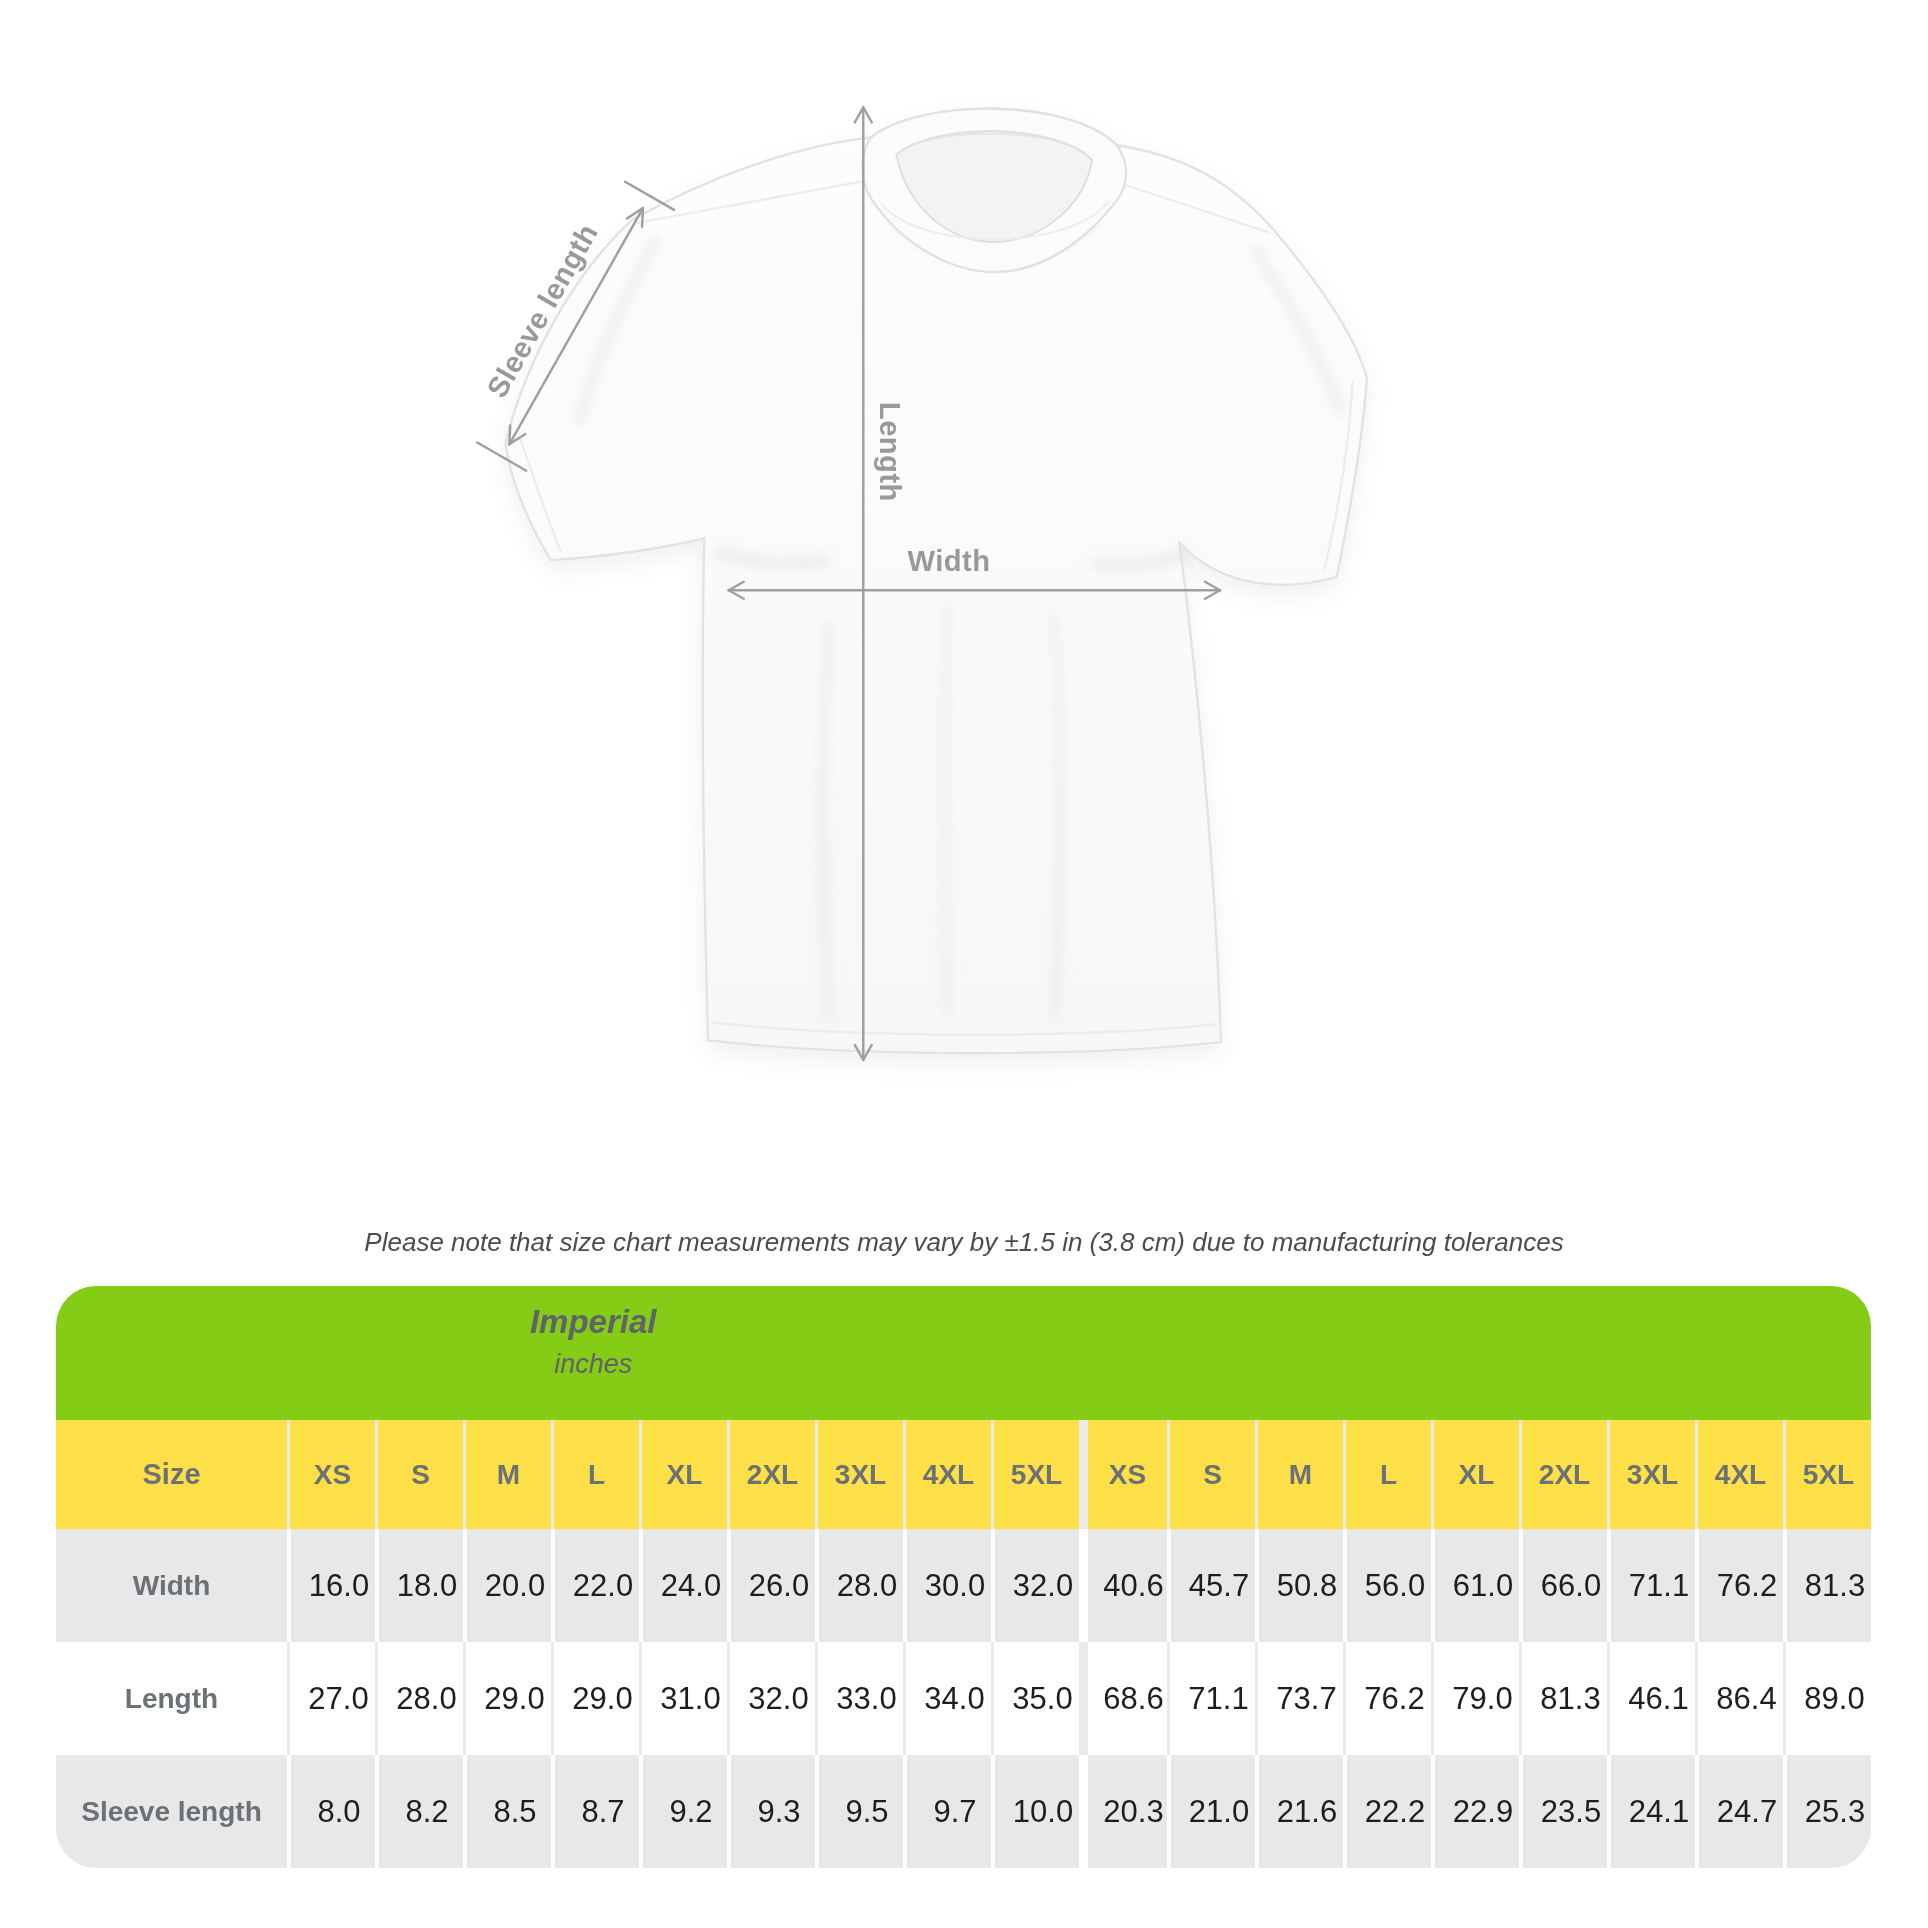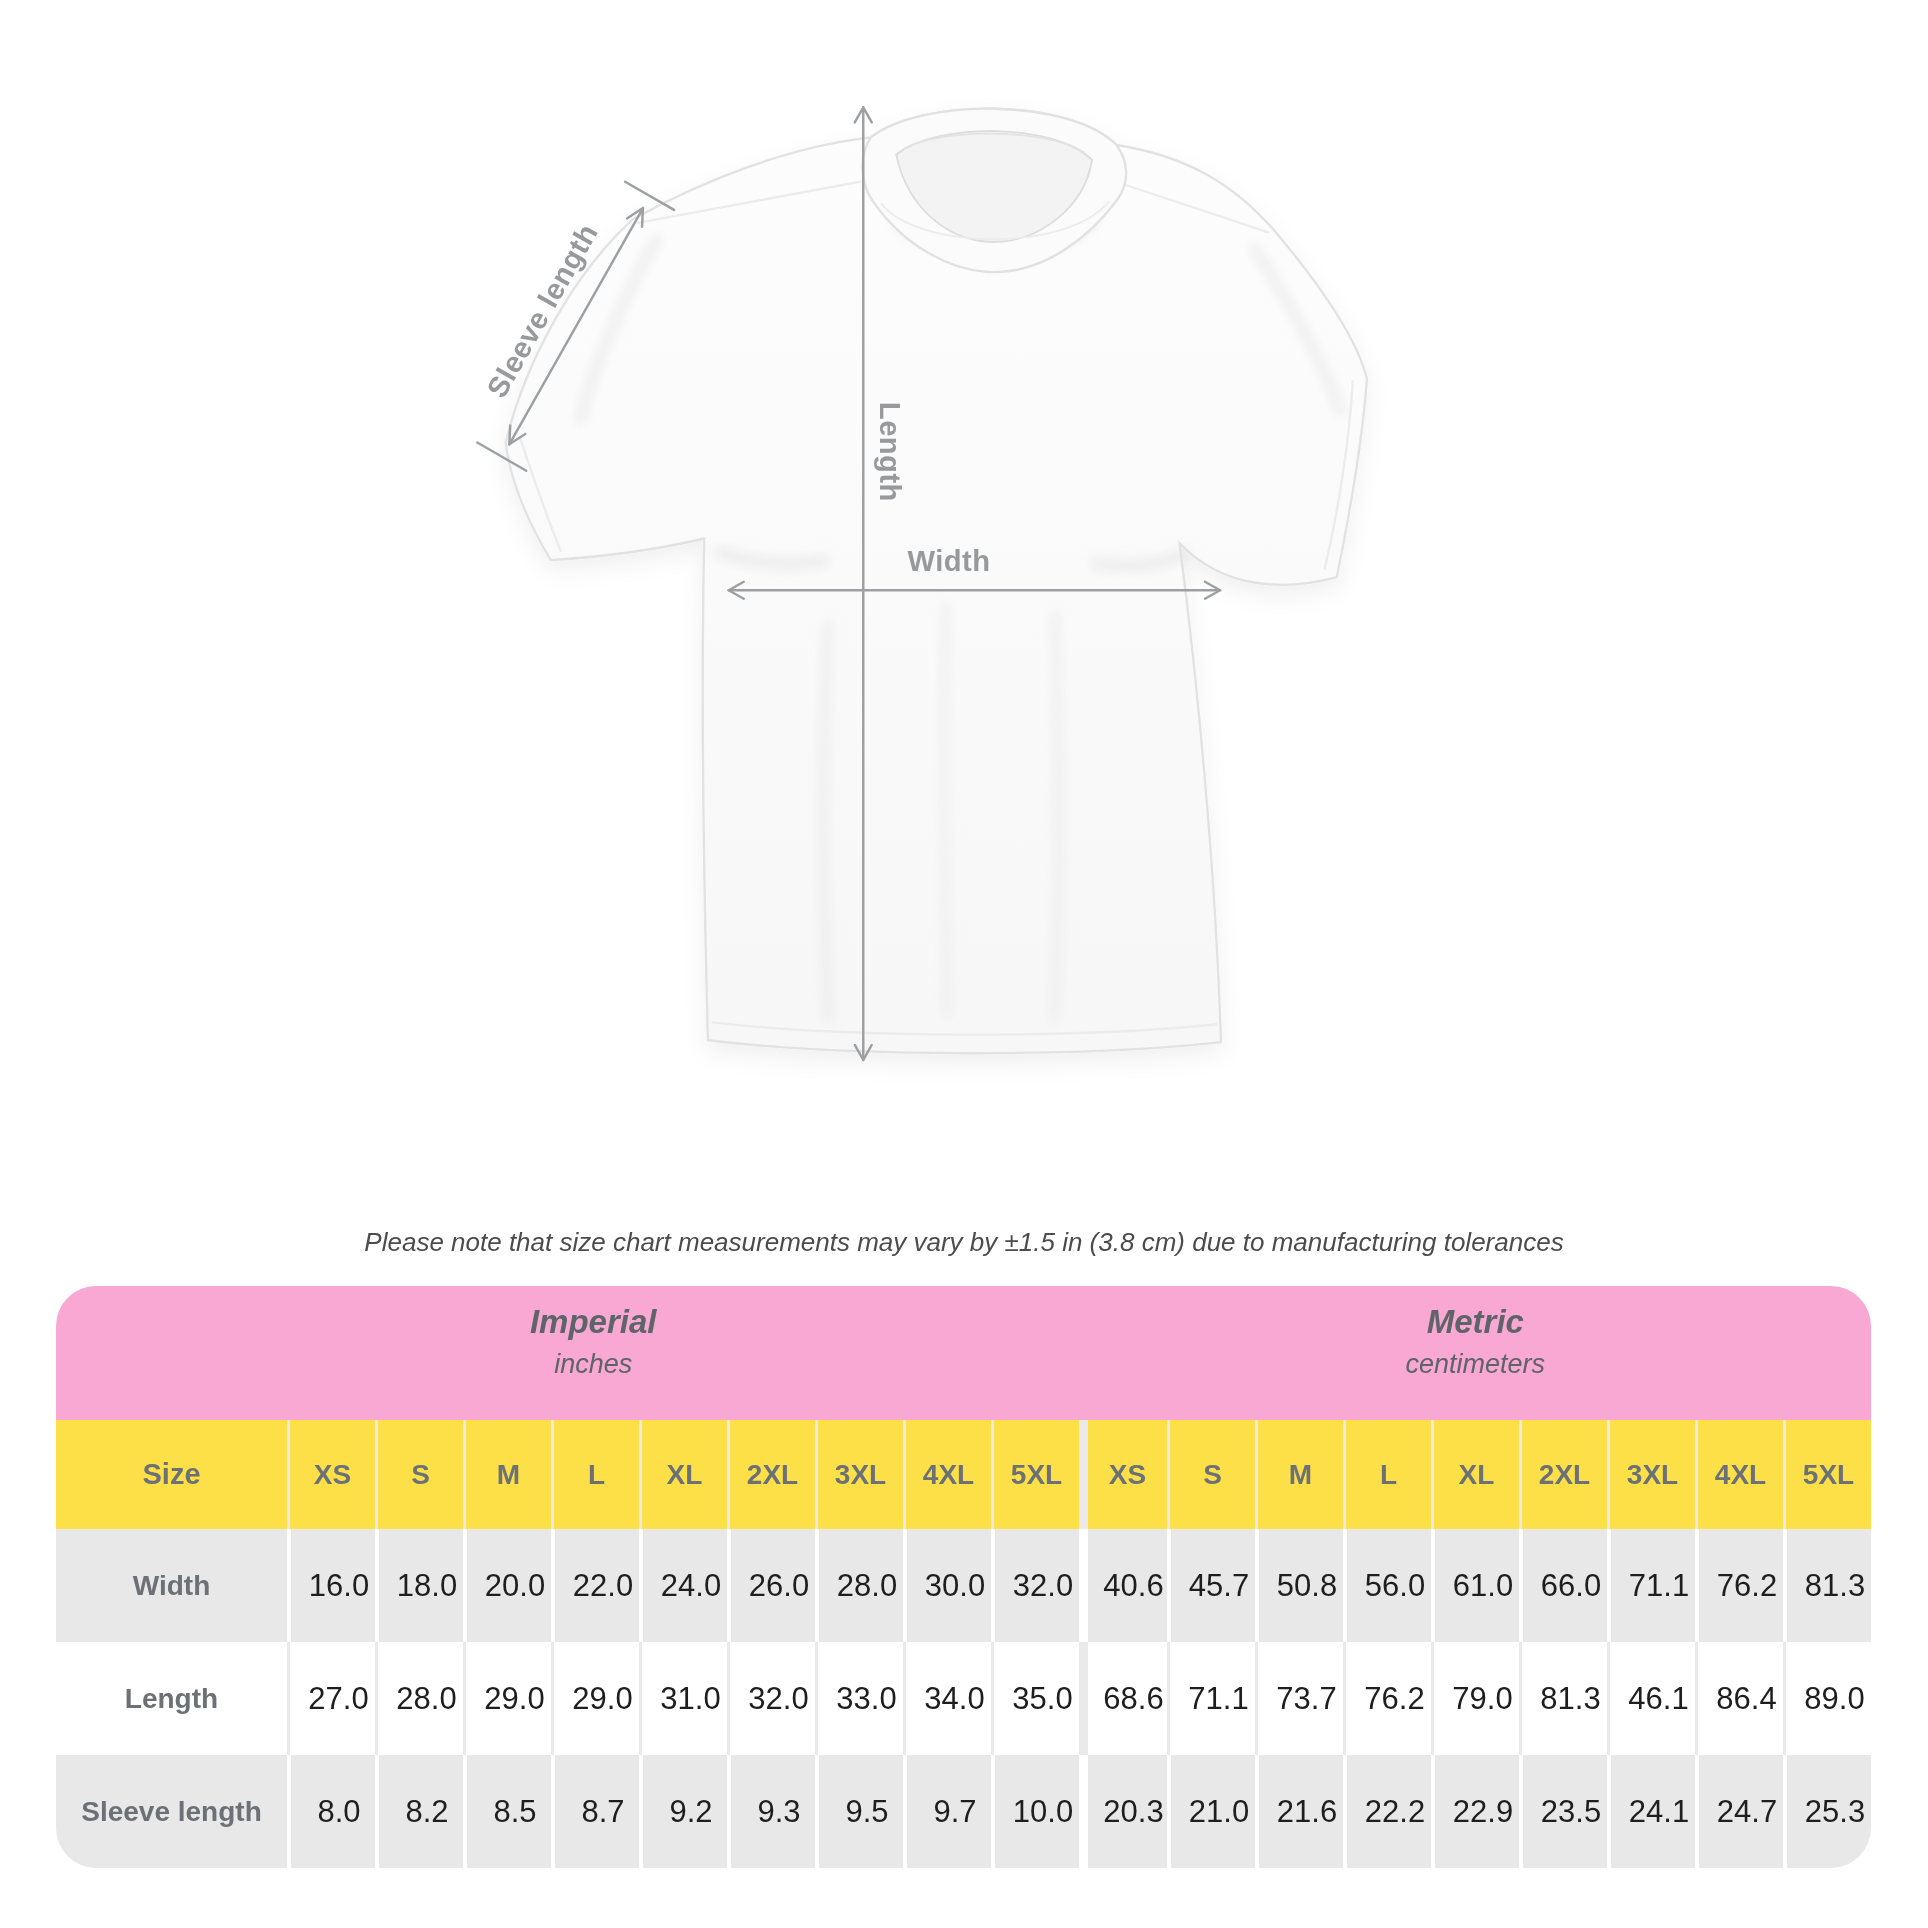--- a/index.html
+++ b/index.html
@@ -21,21 +21,21 @@
   }
   .subtitle{
     position:absolute;left:0;top:1227px;width:100%;text-align:center;
     font-size:26px;font-style:italic;color:#4c4c4c;
   }
   
   .chart{
     position:absolute;left:56px;top:1286px;width:1815px;height:582px;
     border-radius:40px;overflow:hidden;
   }
-  .row-band{position:relative;height:134px;background:#f9a8d4;}
+  .row-band{position:relative;height:134px;background:#84cc16;}
   .band-group{
     position:absolute;top:0;height:100%;transform:translateX(-50%);
     display:flex;flex-direction:column;align-items:center;justify-content:center;
     gap:7.5px;padding-bottom:22.6px;box-sizing:border-box;color:#5e6468;
   }
   .band-imperial{left:29.6%;}
   .band-metric{left:78.2%;}
   .unit-title{font-size:33px;font-weight:700;font-style:italic;}
   .unit-sub{font-size:27px;font-style:italic;}
   .trow{display:grid;grid-template-columns:231px repeat(18,1fr);}
@@ -137,24 +137,20 @@
     <text class="ann-text" x="576" y="330" text-anchor="middle" dominant-baseline="central" transform="rotate(-60.5 576 330)">Sleeve length</text>
   </svg>
 
   <div class="subtitle">Please note that size chart measurements may vary by ±1.5 in (3.8 cm) due to manufacturing tolerances</div>
 
   <div class="chart">
     <div class="row-band">
       <div class="band-group band-imperial">
         <div class="unit-title">Imperial</div>
         <div class="unit-sub">inches</div>
-      </div>
-      <div class="band-group band-metric">
-        <div class="unit-title">Metric</div>
-        <div class="unit-sub">centimeters</div>
       </div>
     </div>
     <div id="chart-rows">
         <div class="trow row-head">
           <div class="cell corner">Size</div>
           <div class="cell head sep">XS</div>
           <div class="cell head sep">S</div>
           <div class="cell head sep">M</div>
           <div class="cell head sep">L</div>
           <div class="cell head sep">XL</div>

